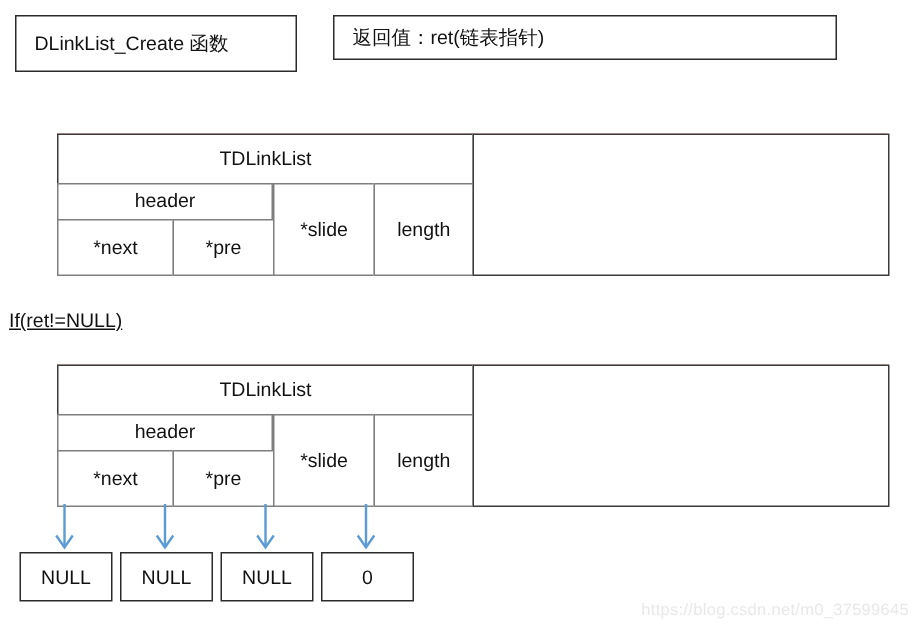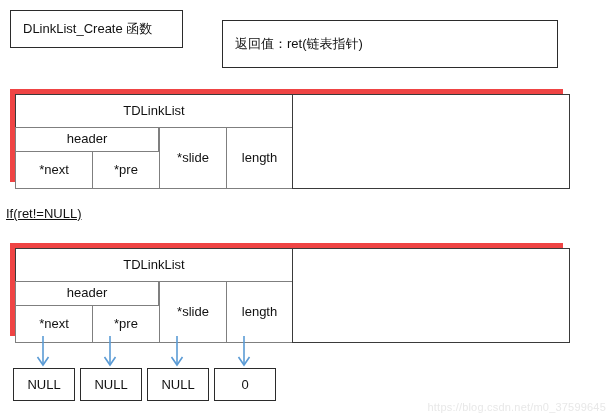--- a/index.html
+++ b/index.html
@@ -25,28 +25,29 @@
     background: #ffffff;
     display: flex;
     align-items: center;
     font-size: 13px;
     line-height: 1.2;
     white-space: nowrap;
   }
   .plainbox .txt { padding-left: 12px; }
 
   
-  #fn-box { left: 10px; top: 10px; width: 173px; height: 38px; }
-  
-  #ret-box { left: 222px; top: 20px; width: 336px; height: 48px; }
+  #fn-box { left: 10px; top: 10px; width: 188px; height: 38px; }
+  
+  #ret-box { left: 222px; top: 10px; width: 336px; height: 30px; }
 
   
   .struct-table {
-    border: 6px solid #ef4444;
-    background: #ffffff;
+    border: 1px solid #ef4444;
+    background: #ffffff;
+    margin-left: 28px;
   }
   .st-cell {
     position: absolute;
     box-sizing: border-box;
     display: flex;
     align-items: center;
     justify-content: center;
     font-size: 13px;
     line-height: 1.1;
     white-space: nowrap;

